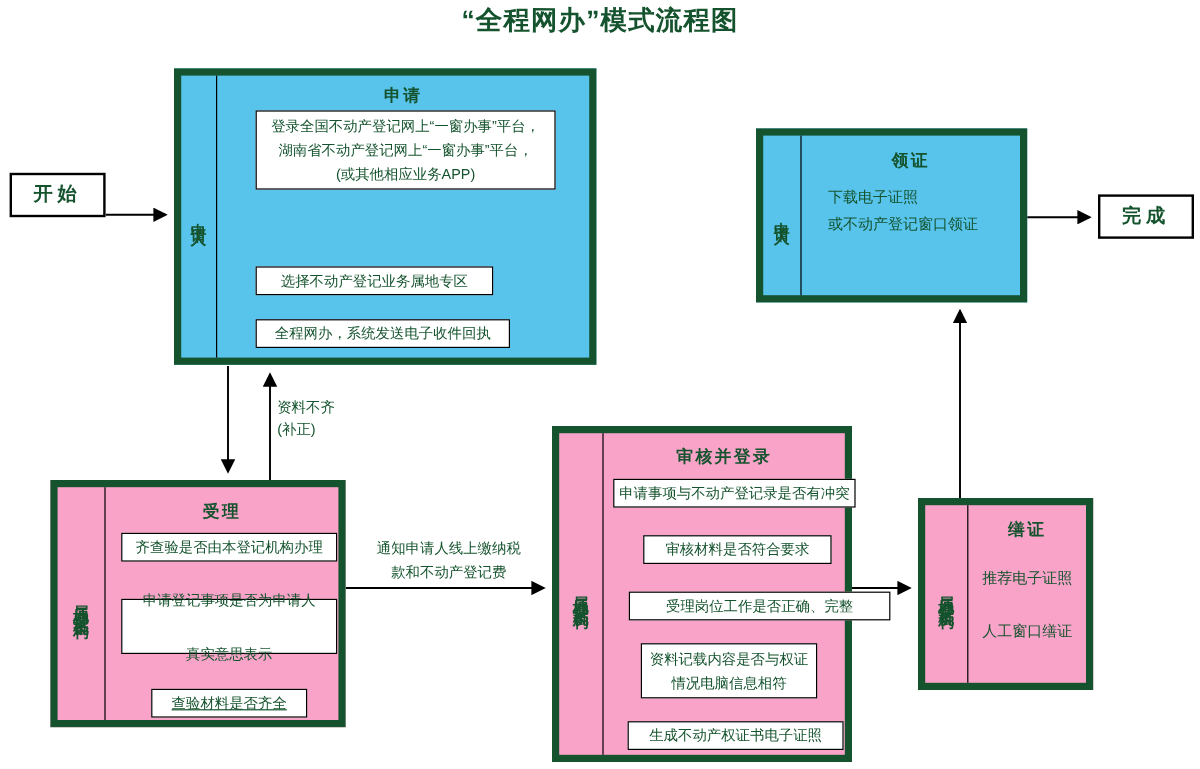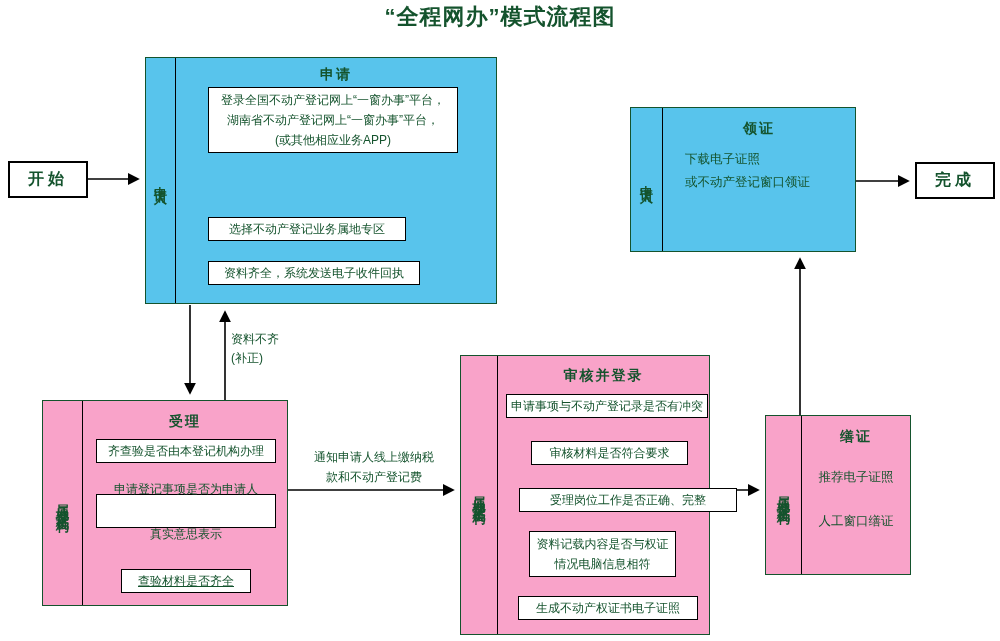--- a/index.html
+++ b/index.html
@@ -5,21 +5,21 @@
   * { margin:0; padding:0; box-sizing:border-box; }
   html,body { background:#fff; }
   #canvas {
     position:relative; width:1000px; height:641px; background:#fff;
     font-family:"Liberation Sans", sans-serif; color:#14532d; overflow:hidden;
   }
   .page-title {
     position:absolute; top:2px; left:0; width:100%; text-align:center;
     font-size:22px; font-weight:bold; letter-spacing:1px;
   }
-  .node { position:absolute; border:1px solid #14532d; }
+  .node { position:absolute; border:6px solid #14532d; }
   .node.blue { background:var(--blue, #58C4EC); }
   .node.pink { background:var(--pink, #F9A3C9); }
   .side-strip {
     position:absolute; left:0; top:0; height:100%; border-right:1px solid #000;
     display:flex; align-items:center; justify-content:center;
   }
   .side-label {
     writing-mode:vertical-lr; text-orientation:upright;
     font-size:13px; font-weight:bold; letter-spacing:3px; line-height:1;
   }
@@ -58,51 +58,51 @@
     </defs>
     <line x1="88" y1="179" x2="138" y2="179" stroke="#000" stroke-width="1.6" marker-end="url(#arrow)"></line>
     <line x1="190" y1="305" x2="190" y2="393" stroke="#000" stroke-width="1.6" marker-end="url(#arrow)"></line>
     <line x1="225" y1="400" x2="225" y2="312" stroke="#000" stroke-width="1.6" marker-end="url(#arrow)"></line>
     <line x1="288" y1="490" x2="453" y2="490" stroke="#000" stroke-width="1.6" marker-end="url(#arrow)"></line>
     <line x1="710" y1="490" x2="758" y2="490" stroke="#000" stroke-width="1.6" marker-end="url(#arrow)"></line>
     <line x1="800" y1="415" x2="800" y2="259" stroke="#000" stroke-width="1.6" marker-end="url(#arrow)"></line>
     <line x1="856" y1="181" x2="908" y2="181" stroke="#000" stroke-width="1.6" marker-end="url(#arrow)"></line>
   </svg>
 
-  <div class="terminal" style="left:8px; top:161px; width:80px; height:37px;">开始</div>
+  <div class="terminal" style="left:8px; top:144px; width:80px; height:37px;">开始</div>
 
   <div class="terminal" style="left:915px; top:162px; width:80px; height:37px;">完成</div>
 
   <div class="node blue" style="left:145px; top:57px; width:352px; height:247px;">
     <div class="side-strip" style="width:30px;">
       <span class="side-label">申请人</span>
     </div>
     <div class="node-title" style="left:30px;">申请</div>
     <div class="step" style="left:62px; top:29px; width:250px; height:66px;">
       <div>登录全国不动产登记网上“一窗办事”平台，</div>
       <div>湖南省不动产登记网上“一窗办事”平台，</div>
       <div>(或其他相应业务APP)</div>
     </div>
     <div class="step" style="left:62px; top:159px; width:198px; height:24px;">
       <div>选择不动产登记业务属地专区</div>
     </div>
     <div class="step" style="left:62px; top:203px; width:212px; height:24px;">
-      <div>资料齐全，系统发送电子收件回执</div>
+      <div>全程网办，系统发送电子收件回执</div>
     </div>
   </div>
 
   <div class="node pink" style="left:42px; top:400px; width:246px; height:206px;">
     <div class="side-strip" style="width:40px;">
       <span class="side-label">属地登记机构</span>
     </div>
     <div class="node-title" style="left:40px; top:12px;">受理</div>
     <div class="step" style="left:53px; top:38px; width:180px; height:24px;">
       <div>齐查验是否由本登记机构办理</div>
     </div>
-    <div class="step" style="left:53px; top:93px; width:180px; height:34px;gap:25px;">
+    <div class="step" style="left:53px; top:93px; width:180px; height:46px;gap:25px;">
       <div>申请登记事项是否为申请人</div>
       <div>真实意思表示</div>
     </div>
     <div class="step" style="left:78px; top:168px; width:130px; height:24px;text-decoration:underline;">
       <div>查验材料是否齐全</div>
     </div>
   </div>
 
   <div class="node pink" style="left:460px; top:355px; width:250px; height:280px;">
     <div class="side-strip" style="width:37px;">

